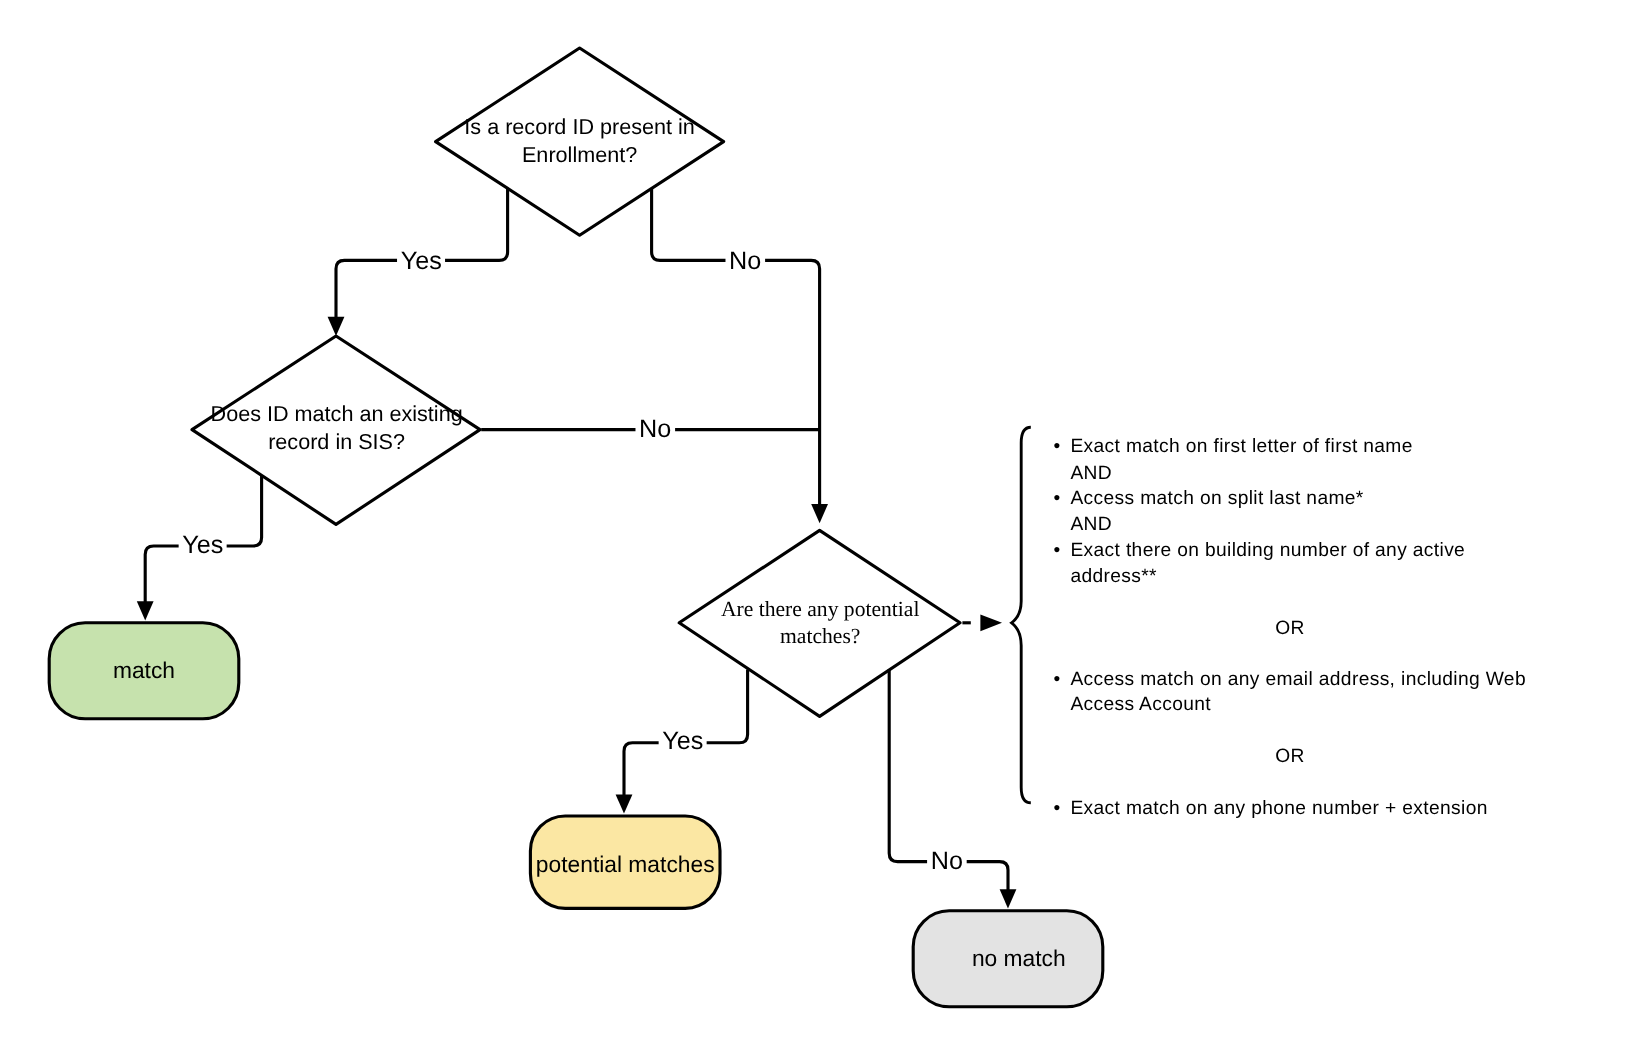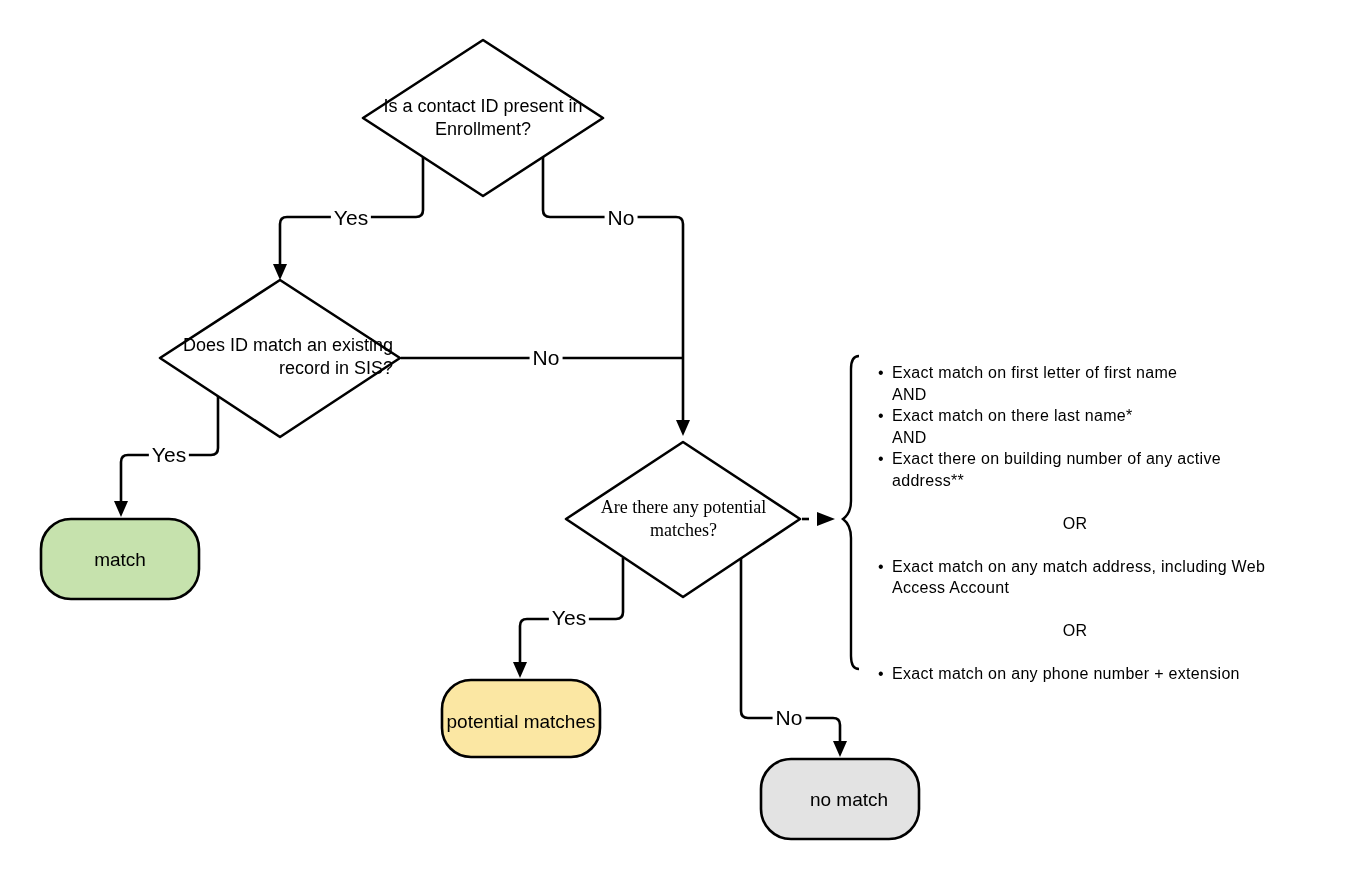--- a/index.html
+++ b/index.html
@@ -76,22 +76,22 @@
     <path d="M 802 519 L 809 519" fill="none" stroke="#000000" stroke-width="2.6"></path>
     <polygon points="835,519 817,512 817,526" fill="#000000"></polygon>
 
     <path d="M 859 356 Q 851 356 851 369 L 851 501 Q 851 513 843 519 Q 851 525 851 538 L 851 656 Q 851 669 859 669" fill="none" stroke="#000000" stroke-width="2.4"></path>
 
     <rect x="41" y="519" width="158" height="80" rx="30" ry="30" stroke="#000000" stroke-width="2.6" fill="#c6e2ad"></rect>
     <rect x="442" y="680" width="158" height="77" rx="29" ry="29" stroke="#000000" stroke-width="2.6" fill="#fbe7a3"></rect>
     <rect x="761" y="759" width="158" height="80" rx="30" ry="30" stroke="#000000" stroke-width="2.6" fill="#e3e3e3"></rect>
   </svg>
 
-  <div class="diamond-label" style="left:380px;top:95px;width:206px;">Is a contact ID present in Enrollment?</div>
-  <div class="diamond-label" style="left:168px;top:334px;width:225px;text-align:right;">Does ID match an existing record in SIS?</div>
+  <div class="diamond-label" style="left:380px;top:95px;width:206px;">Is a record ID present in Enrollment?</div>
+  <div class="diamond-label" style="left:168px;top:334px;width:225px;">Does ID match an existing record in SIS?</div>
   <div class="diamond-label" style="left:586px;top:496px;width:195px;font-family:Liberation Serif, serif;">Are there any potential matches?</div>
 
   <div class="node-label" style="left:41px;top:519px;width:158px;height:80px;">match</div>
   <div class="node-label" style="left:442px;top:680px;width:158px;height:83px;">potential matches</div>
   <div class="node-label" style="left:761px;top:759px;width:176px;height:80px;">no match</div>
 
   <span class="edge-label" style="left:351px;top:218px;">Yes</span>
   <span class="edge-label" style="left:621px;top:218px;">No</span>
   <span class="edge-label" style="left:546px;top:358px;">No</span>
   <span class="edge-label" style="left:169px;top:455px;">Yes</span>
@@ -101,35 +101,35 @@
   <div class="crit">
     <div class="crit-item bullet">
       <span class="crit-marker">•</span>
       <span class="crit-text">Exact match on first letter of first name</span>
     </div>
     <div class="crit-item plain">
       <span class="crit-text">AND</span>
     </div>
     <div class="crit-item bullet">
       <span class="crit-marker">•</span>
-      <span class="crit-text">Exact match on there last name*</span>
+      <span class="crit-text">Access match on split last name*</span>
     </div>
     <div class="crit-item plain">
       <span class="crit-text">AND</span>
     </div>
     <div class="crit-item bullet">
       <span class="crit-marker">•</span>
       <span class="crit-text">Exact there on building number of any active address**</span>
     </div>
     <div class="crit-item or">
       <span class="crit-text">OR</span>
     </div>
     <div class="crit-item bullet">
       <span class="crit-marker">•</span>
-      <span class="crit-text">Exact match on any match address, including Web Access Account</span>
+      <span class="crit-text">Access match on any email address, including Web Access Account</span>
     </div>
     <div class="crit-item or">
       <span class="crit-text">OR</span>
     </div>
     <div class="crit-item bullet">
       <span class="crit-marker">•</span>
       <span class="crit-text">Exact match on any phone number + extension</span>
     </div>
   </div>
 

